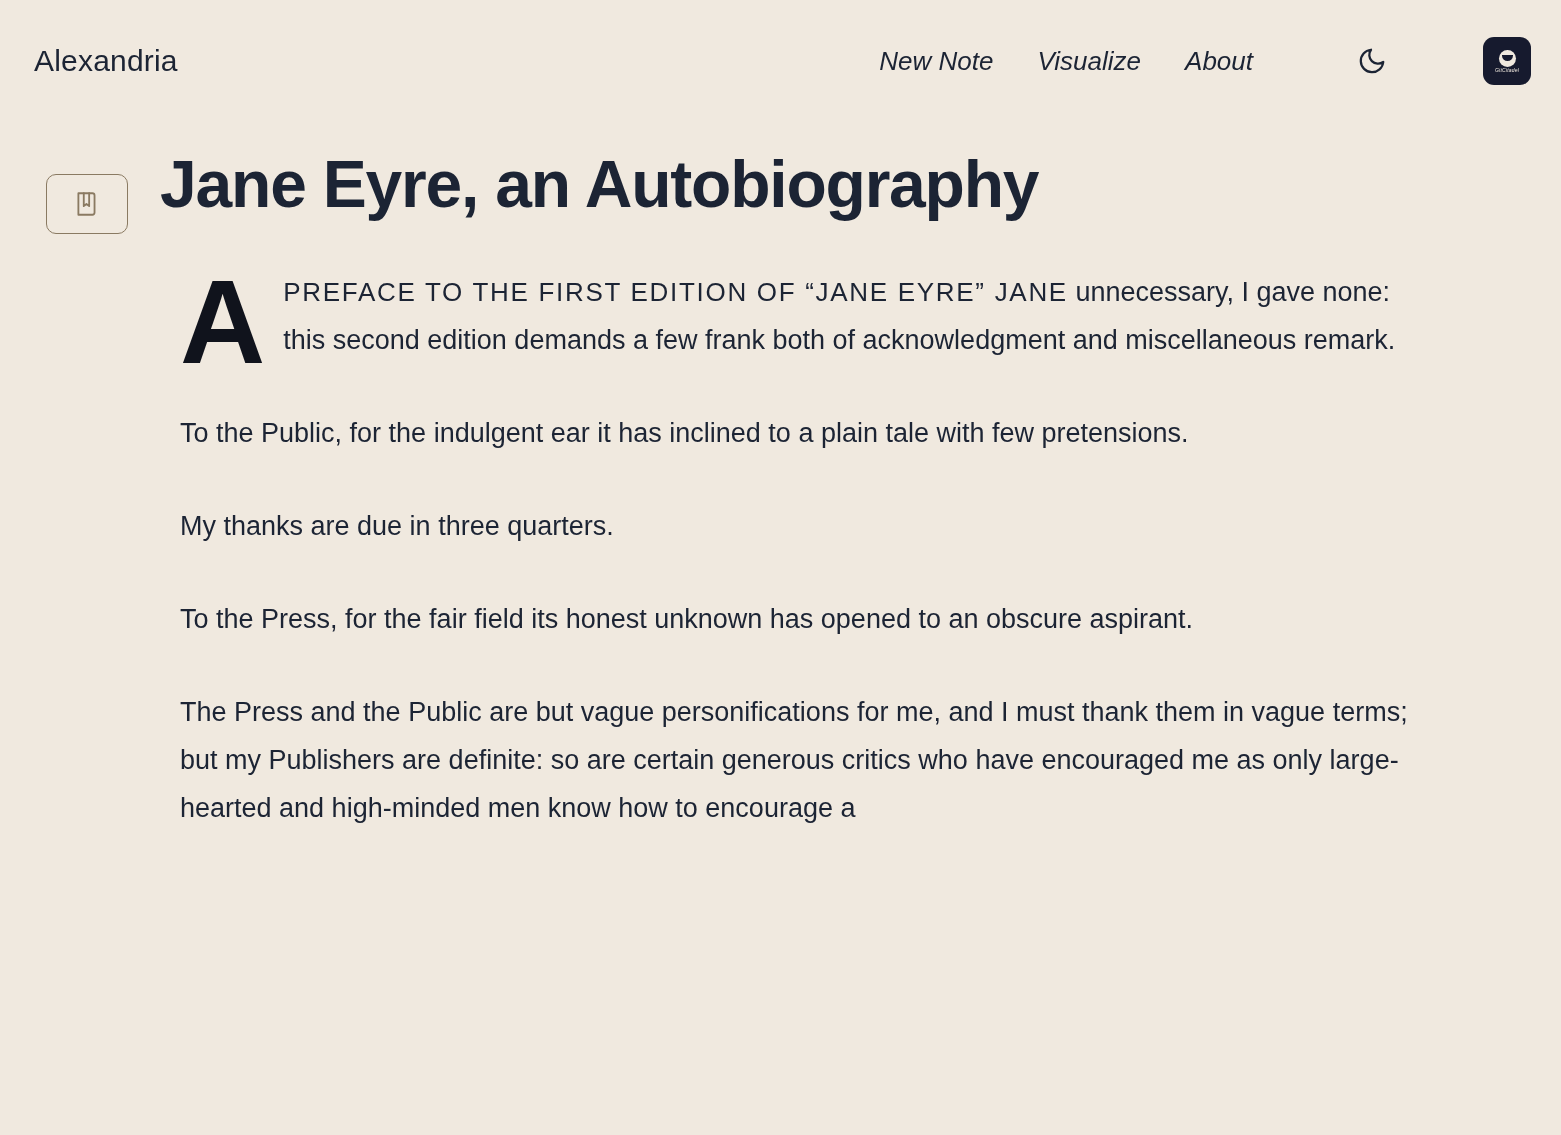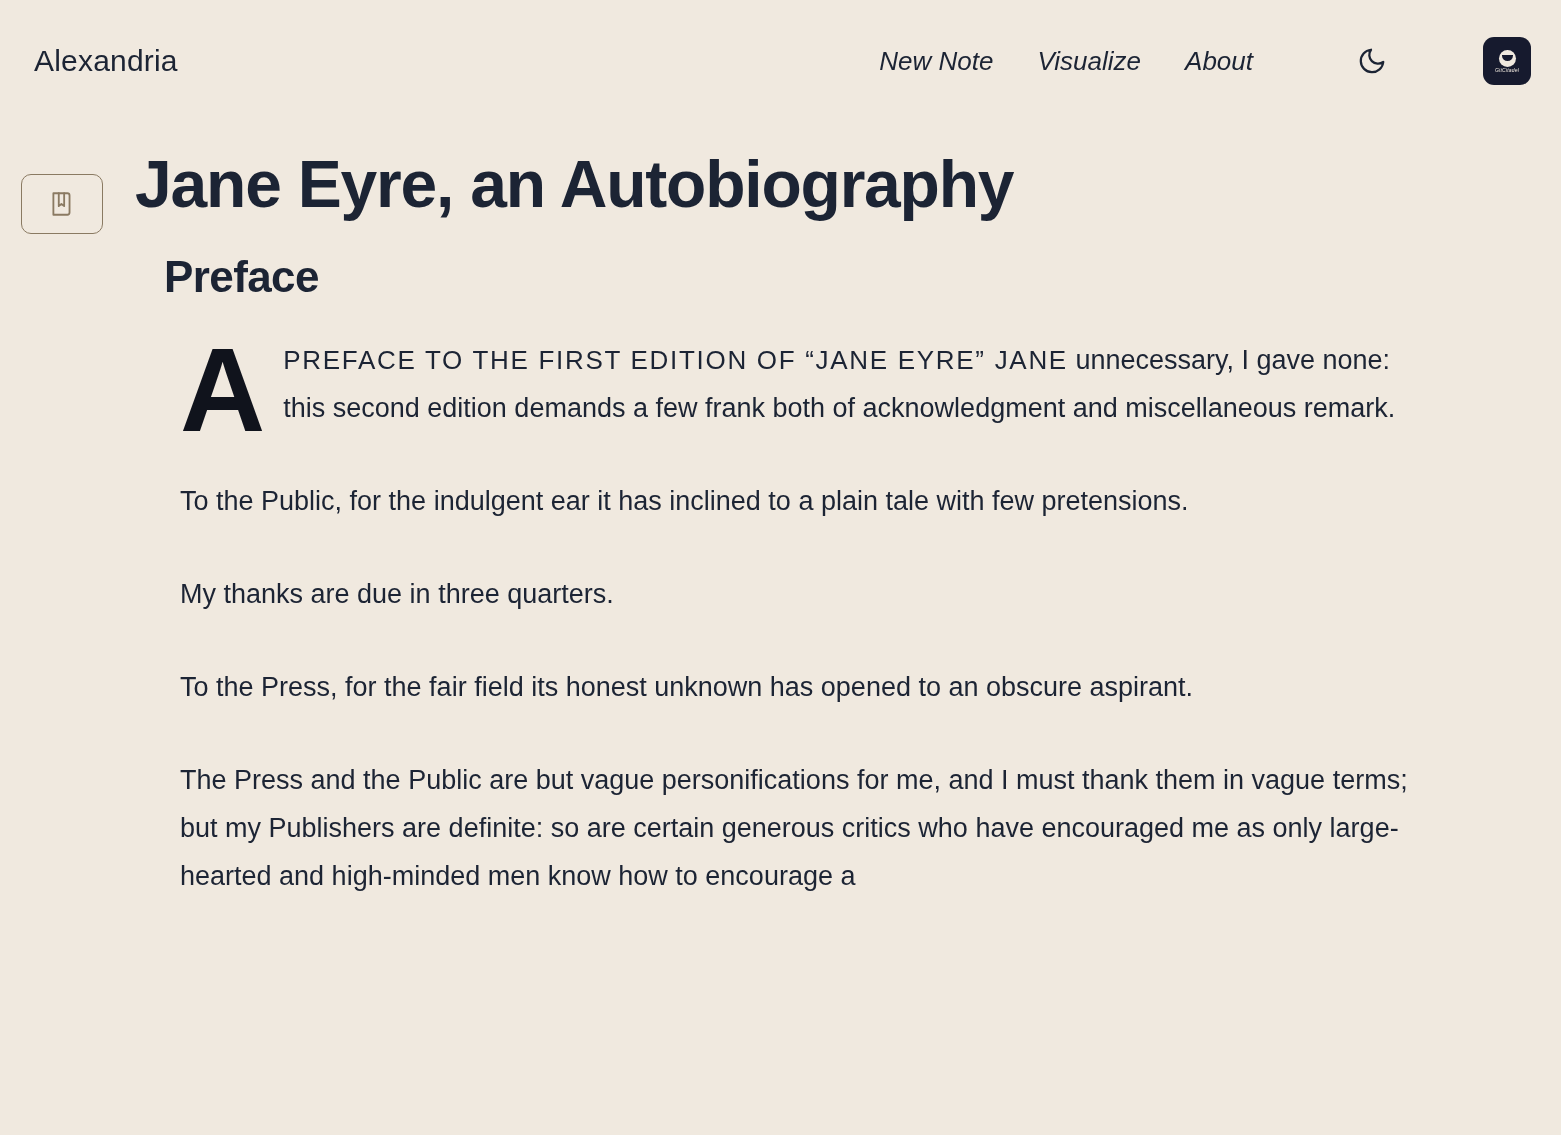--- a/index.html
+++ b/index.html
@@ -91,21 +91,21 @@
     font-size: 5px;
     color: #f0e9df;
     letter-spacing: 0.2px;
     line-height: 1;
   }
 
   
   .title-row {
     display: flex;
     align-items: flex-start;
-    padding: 26px 0 0 21px;
+    padding: 26px 0 0 46px;
   }
   .book-badge {
     width: 80px;
     height: 58px;
     border: 1px solid #8a7a62;
     border-radius: 10px;
     display: flex;
     align-items: center;
     justify-content: center;
     flex: none;
@@ -189,21 +189,20 @@
   <div class="book-badge">
     <svg width="26" height="28" viewBox="0 0 24 26" fill="none" stroke="#8a7a62" stroke-width="1.7" stroke-linecap="round" stroke-linejoin="round">
       <path d="M4 3h13a2 2 0 0 1 2 2v16a2 2 0 0 1-2 2H4z"></path>
       <path d="M9 3v12l2.5-2L14 15V3"></path>
     </svg>
   </div>
   <h1 class="doc-title">Jane Eyre, an Autobiography</h1>
 </div>
 
 <div class="content">
-  <h2 class="section-title">Preface</h2>
 
   <div class="lead">
     <span class="dropcap">A</span><span class="smallcaps">PREFACE TO THE FIRST EDITION OF “JANE EYRE” JANE</span><span> unnecessary, I gave none: this second edition demands a few frank both of acknowledgment and miscellaneous remark.</span>
   </div>
 
   <p class="body-text">To the Public, for the indulgent ear it has inclined to a plain tale with few pretensions.</p>
   <p class="body-text">My thanks are due in three quarters.</p>
   <p class="body-text">To the Press, for the fair field its honest unknown has opened to an obscure aspirant.</p>
   <p class="body-text">The Press and the Public are but vague personifications for me, and I must thank them in vague terms; but my Publishers are definite: so are certain generous critics who have encouraged me as only large-hearted and high-minded men know how to encourage a</p>
 </div>

